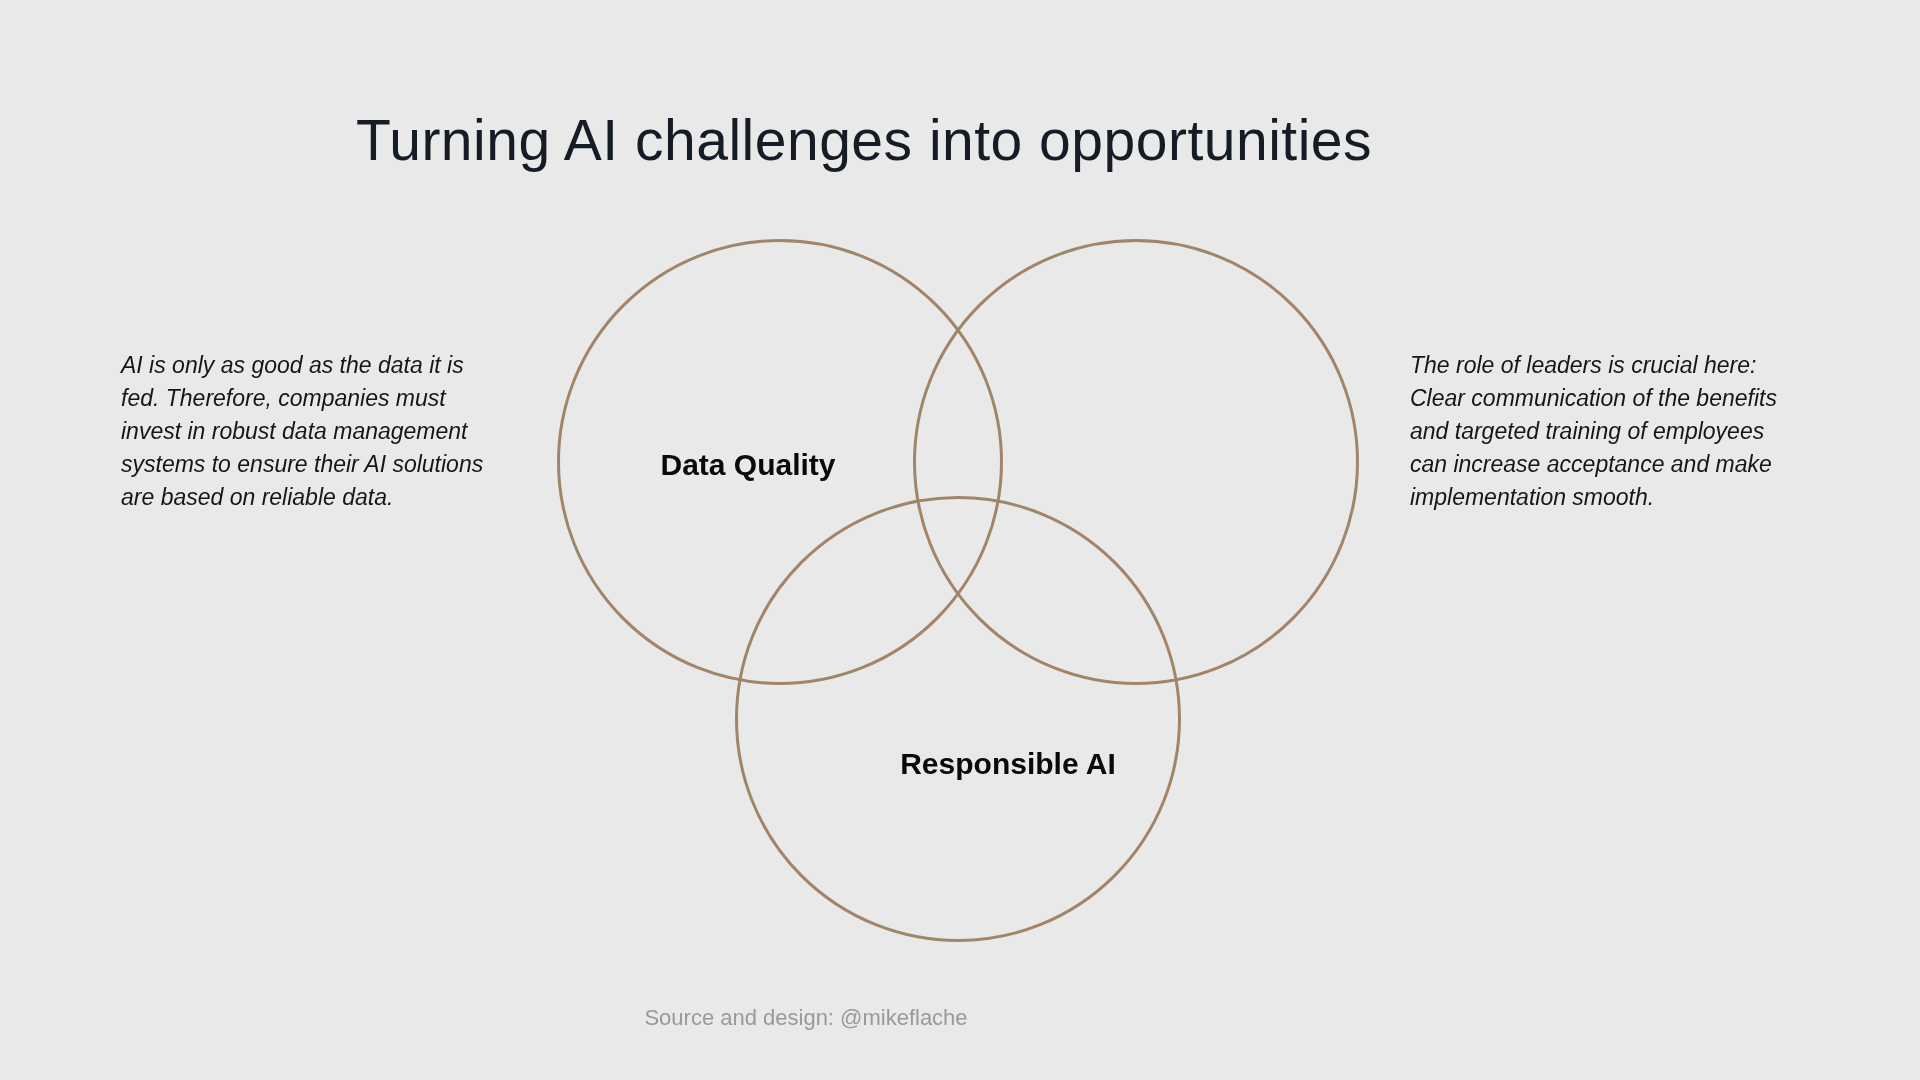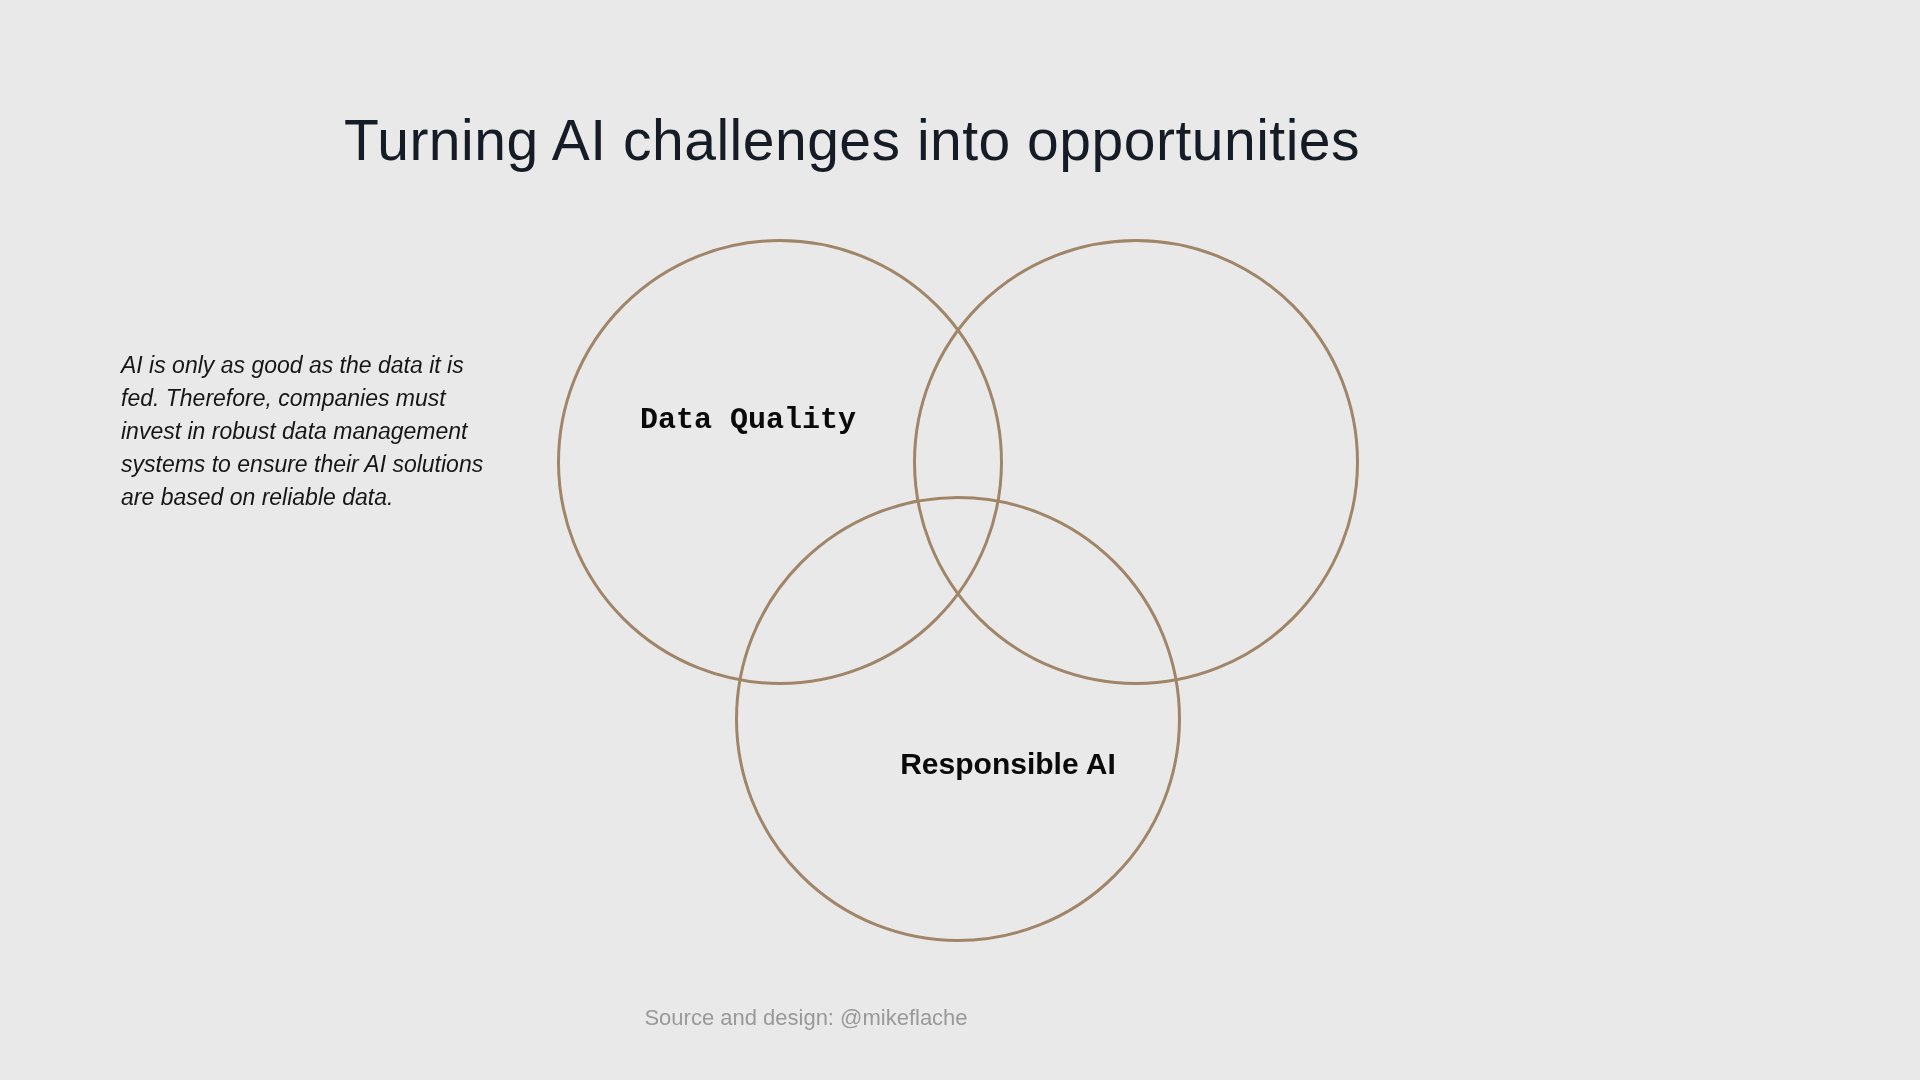--- a/index.html
+++ b/index.html
@@ -7,21 +7,21 @@
     width: 1920px; height: 1080px;
     background: #e9e9e9;
     font-family: "Liberation Sans", sans-serif;
     position: relative;
     overflow: hidden;
   }
   .canvas { position: absolute; inset: 0; }
 
   .title {
     position: absolute;
-    top: 112px; left: 4px; width: 1696px;
+    top: 112px; left: 16px; width: 1696px;
     margin: 0;
     text-align: center;
     font-size: 57px;
     font-weight: 400;
     line-height: 1;
     letter-spacing: 0.5px;
     color: #161c26;
   }
 
   .venn { position: absolute; inset: 0; }
@@ -41,21 +41,21 @@
   .circle-label {
     position: absolute;
     transform: translate(-50%, -50%);
     font-size: 30px;
     font-weight: 700;
     color: #0a0a0a;
     text-align: center;
     white-space: pre-line;
     line-height: 37px;
   }
-  .label-a { left: 748px; top: 420px; font-family: Liberation Mono, monospace; }
+  .label-a { left: 748px; top: 464px; }
   .label-b { left: 1170px; top: 441px; }
   .label-c { left: 960px; top: 763px; margin-left: 48px; }
 
   .annotation {
     position: absolute;
     margin: 0;
     font-size: 23px;
     line-height: 33px;
     color: #161616;
     white-space: pre-line;
@@ -88,17 +88,22 @@
     <div class="circle-label label-a">Data Quality</div>
     <div class="circle-label label-c">Responsible AI</div>
   </div>
 
   <p class="annotation annotation-left">AI is only as good as the data it is
 fed. Therefore, companies must
 invest in robust data management
 systems to ensure their AI solutions
 are based on reliable data.</p>
 
+  <p class="annotation annotation-right">The role of leaders is crucial here:
+Clear communication of the benefits
+and targeted training of employees
+can increase acceptance and make
+implementation smooth.</p>
 
 
   <div class="footer">Source and design: @mikeflache</div>
 
 </div>
 
 </body></html>

